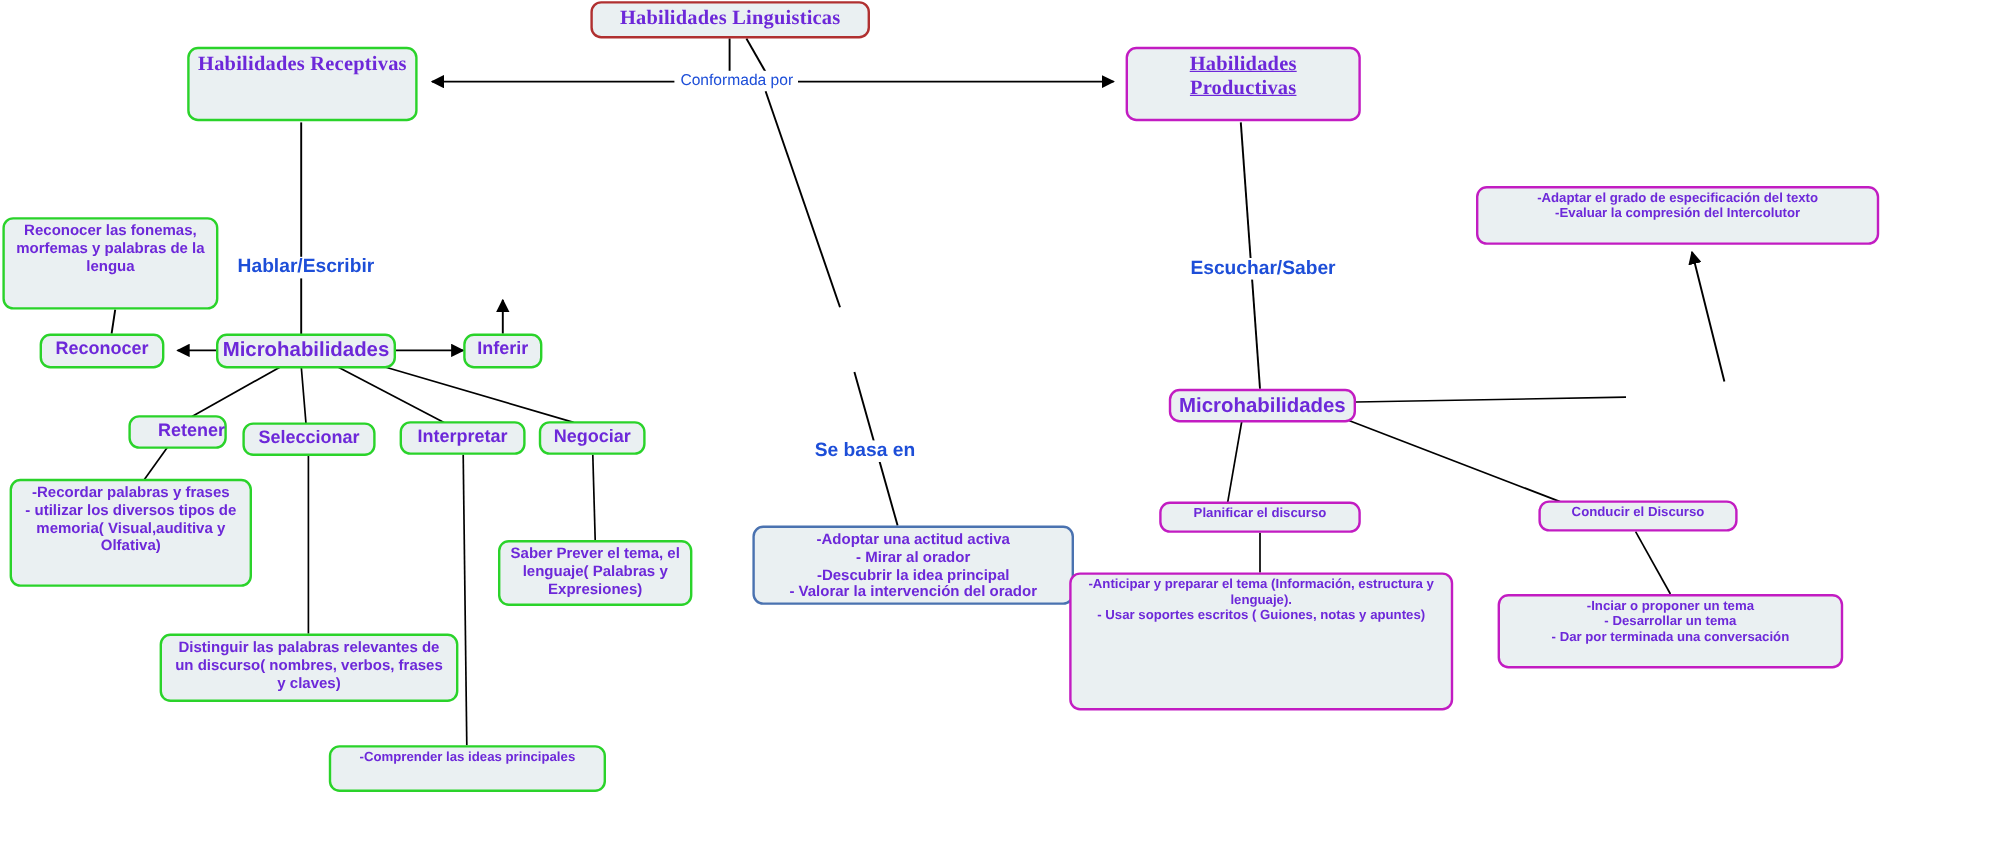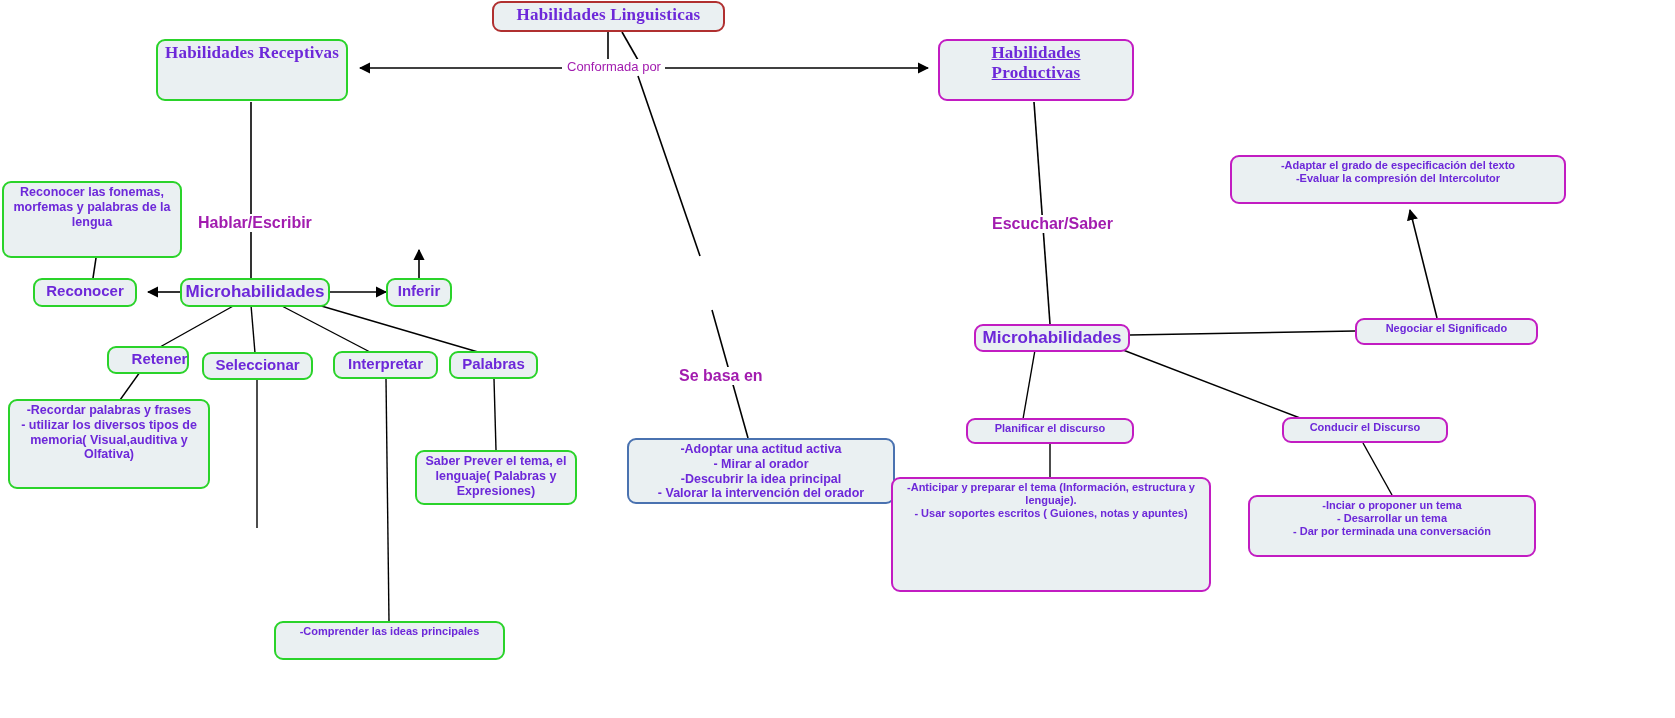--- a/index.html
+++ b/index.html
@@ -55,21 +55,21 @@
     font-family: "Liberation Sans", sans-serif;
   }
   .s12 { font-size: 12.5px; }
   .s13 { font-size: 11px; }
   .s15 { font-size: 15px; }
   .s17 { font-size: 17px; }
 
   .edge-label {
     position: absolute;
     font-family: "Liberation Sans", sans-serif;
-    color: #a21caf;
+    color: #1d4ed8;
     background: #ffffff;
     z-index: 3;
     white-space: nowrap;
     padding: 0 4px;
   }
   .edge-label.plain {
     font-size: 13px;
     font-weight: normal;
   }
   .edge-label.strong {
@@ -187,32 +187,35 @@
 
   <div class="node green sans s15" style="left:202px; top:352px; width:111px; height:28px;">
     <span>Seleccionar</span>
   </div>
 
   <div class="node green sans s15" style="left:333px; top:351px; width:105px; height:28px;">
     <span>Interpretar</span>
   </div>
 
   <div class="node green sans s15" style="left:449px; top:351px; width:89px; height:28px;">
-    <span>Palabras</span>
+    <span>Negociar</span>
   </div>
 
   <div class="node green sans s12" style="left:8px; top:399px; width:202px; height:90px;">
     <span>-Recordar palabras y frases
 - utilizar los diversos tipos de memoria( Visual,auditiva y Olfativa)</span>
   </div>
 
   <div class="node green sans s12" style="left:415px; top:450px; width:162px; height:55px;">
     <span>Saber Prever el tema, el lenguaje( Palabras y Expresiones)</span>
   </div>
 
+  <div class="node green sans s12" style="left:133px; top:528px; width:249px; height:57px;">
+    <span>Distinguir las palabras relevantes de un discurso( nombres, verbos, frases y claves)</span>
+  </div>
 
   <div class="node green sans s13" style="left:274px; top:621px; width:231px; height:39px;">
     <span>-Comprender las ideas principales</span>
   </div>
 
 
   <div class="node blue sans s12" style="left:627px; top:438px; width:268px; height:66px;">
     <span>-Adoptar una actitud activa
 - Mirar al orador
 -Descubrir la idea principal
@@ -221,23 +224,20 @@
 
   <div class="node purple sans s13" style="left:1230px; top:155px; width:336px; height:49px;">
     <span>-Adaptar el grado de especificación del texto
 -Evaluar la compresión del Intercolutor</span>
   </div>
 
   <div class="node purple sans s17" style="left:974px; top:324px; width:156px; height:28px;">
     <span>Microhabilidades</span>
   </div>
 
-  <div class="node purple sans s13" style="left:1355px; top:318px; width:183px; height:27px;">
-    <span>Negociar el Significado</span>
-  </div>
 
   <div class="node purple sans s13" style="left:966px; top:418px; width:168px; height:26px;">
     <span>Planificar el discurso</span>
   </div>
 
   <div class="node purple sans s13" style="left:1282px; top:417px; width:166px; height:26px;">
     <span>Conducir el Discurso</span>
   </div>
 
   <div class="node purple sans s13" style="left:891px; top:477px; width:320px; height:115px;">

